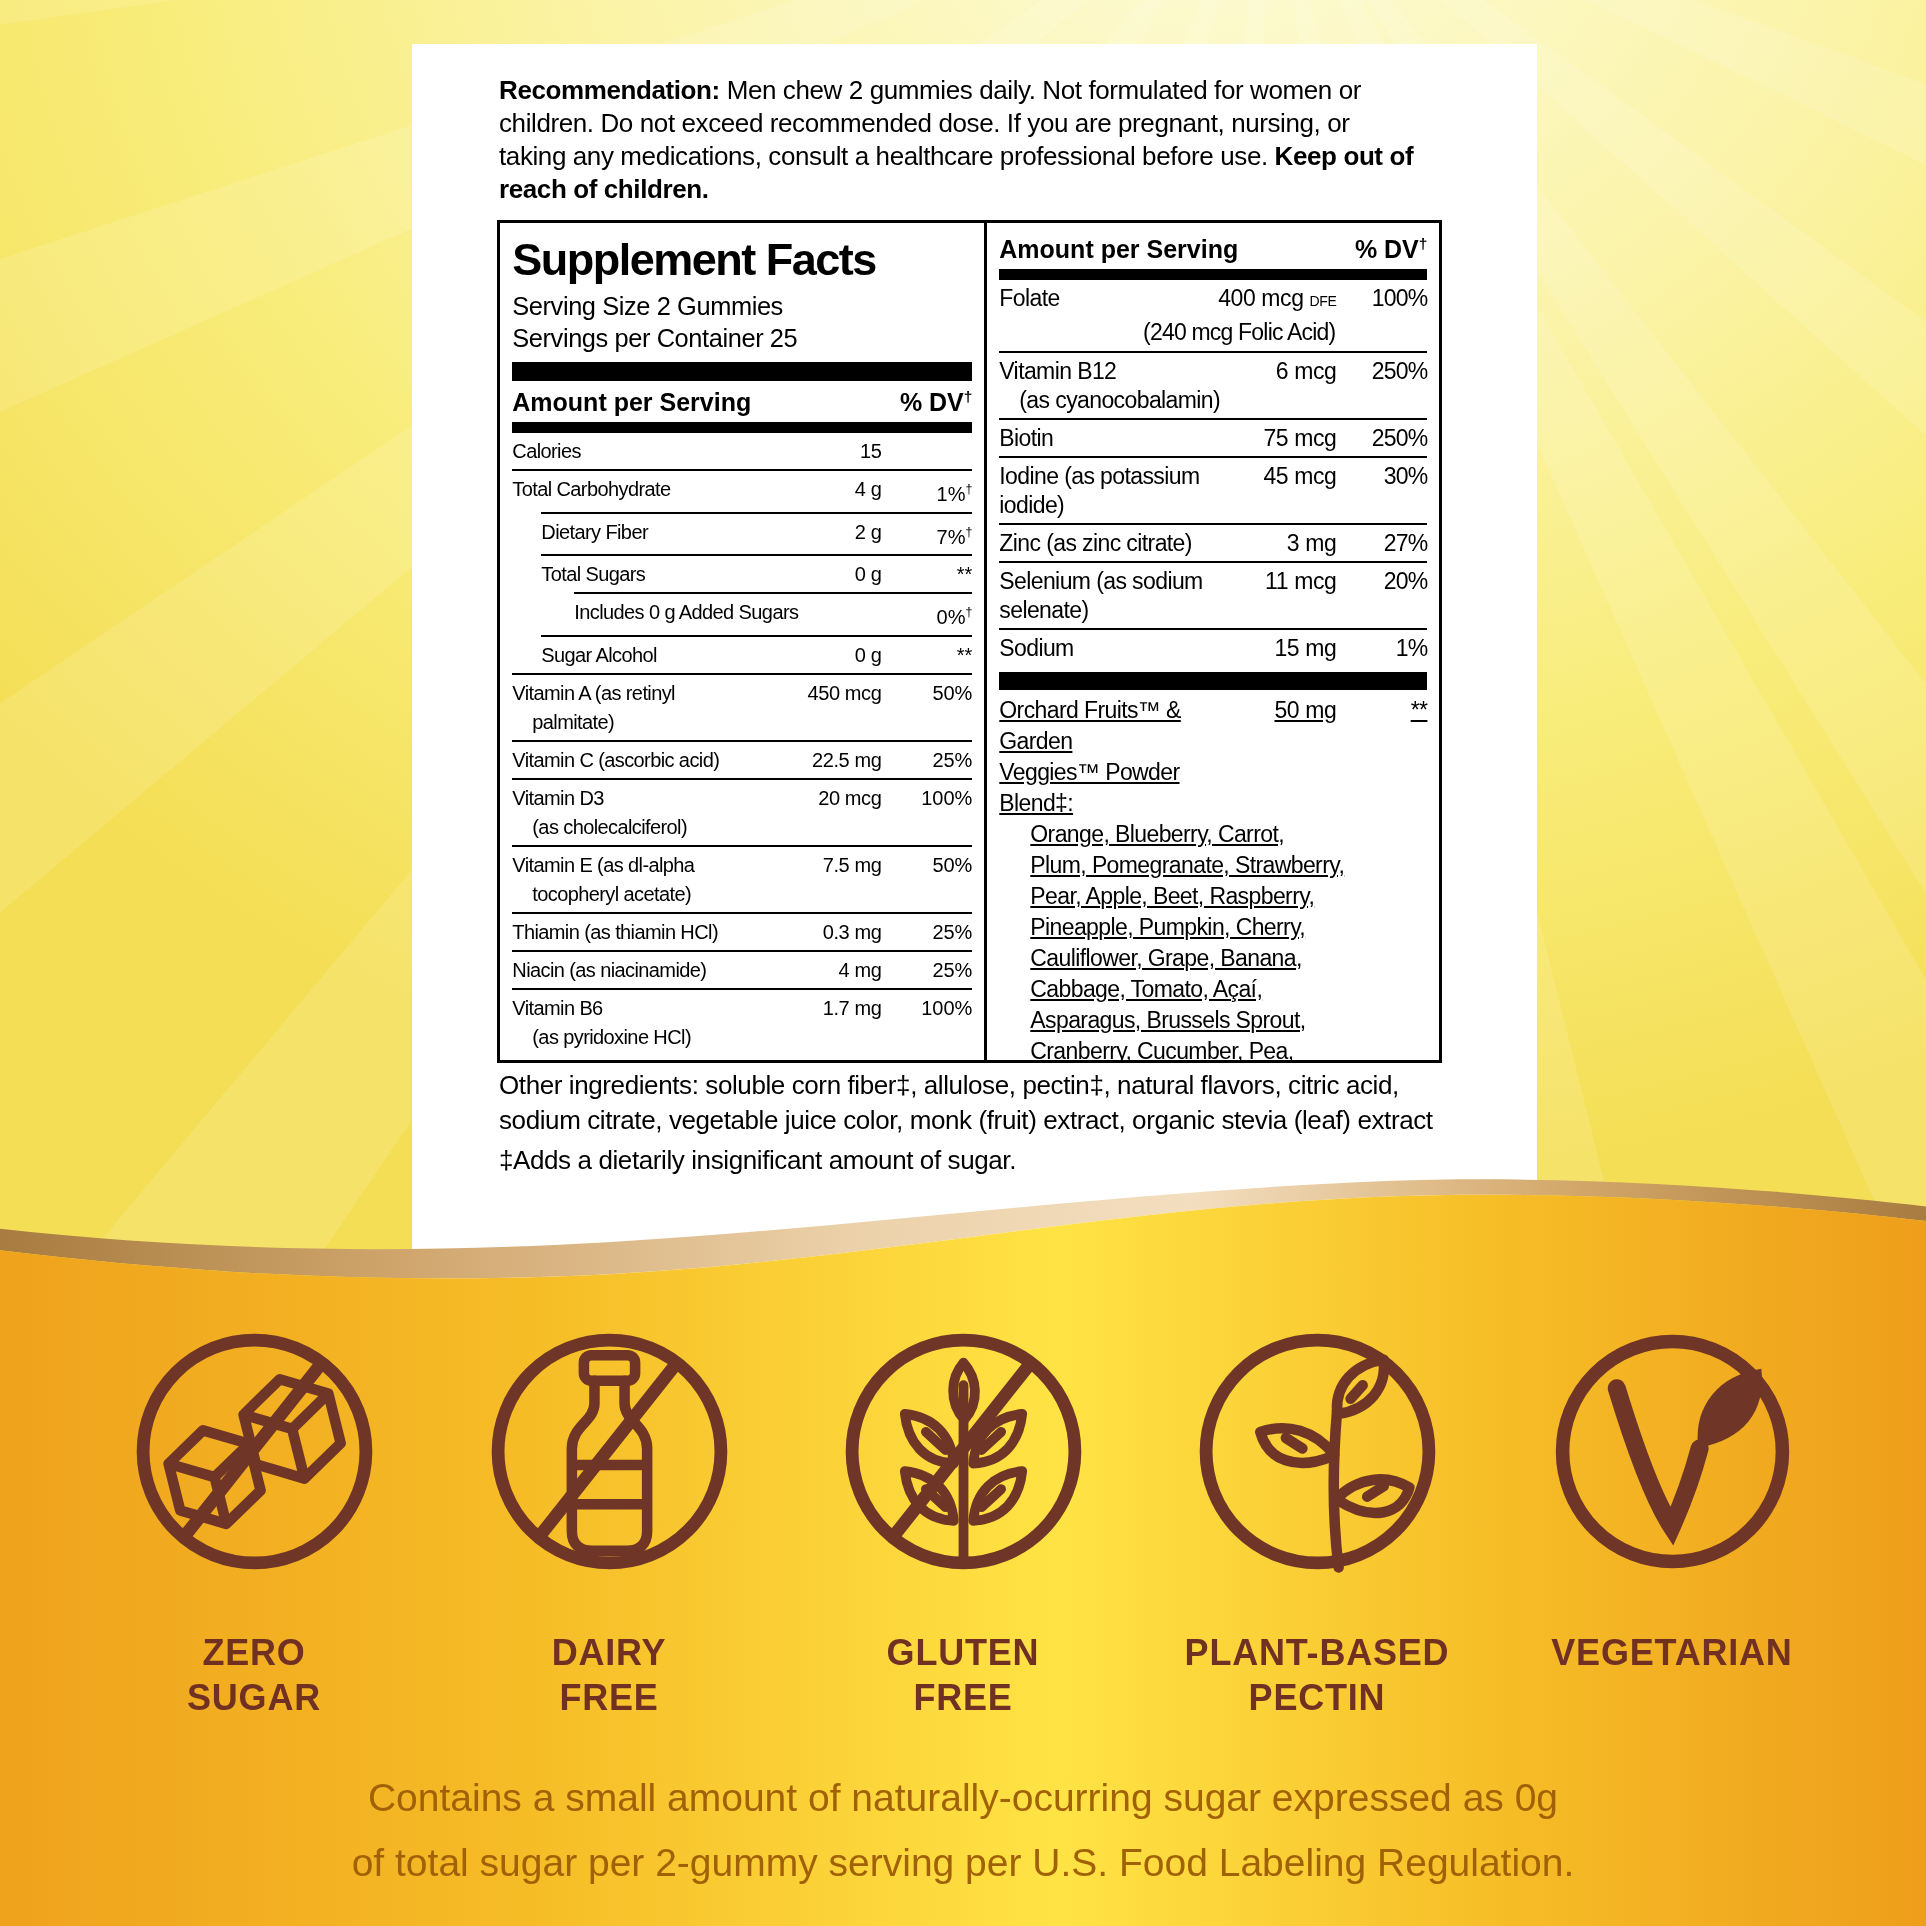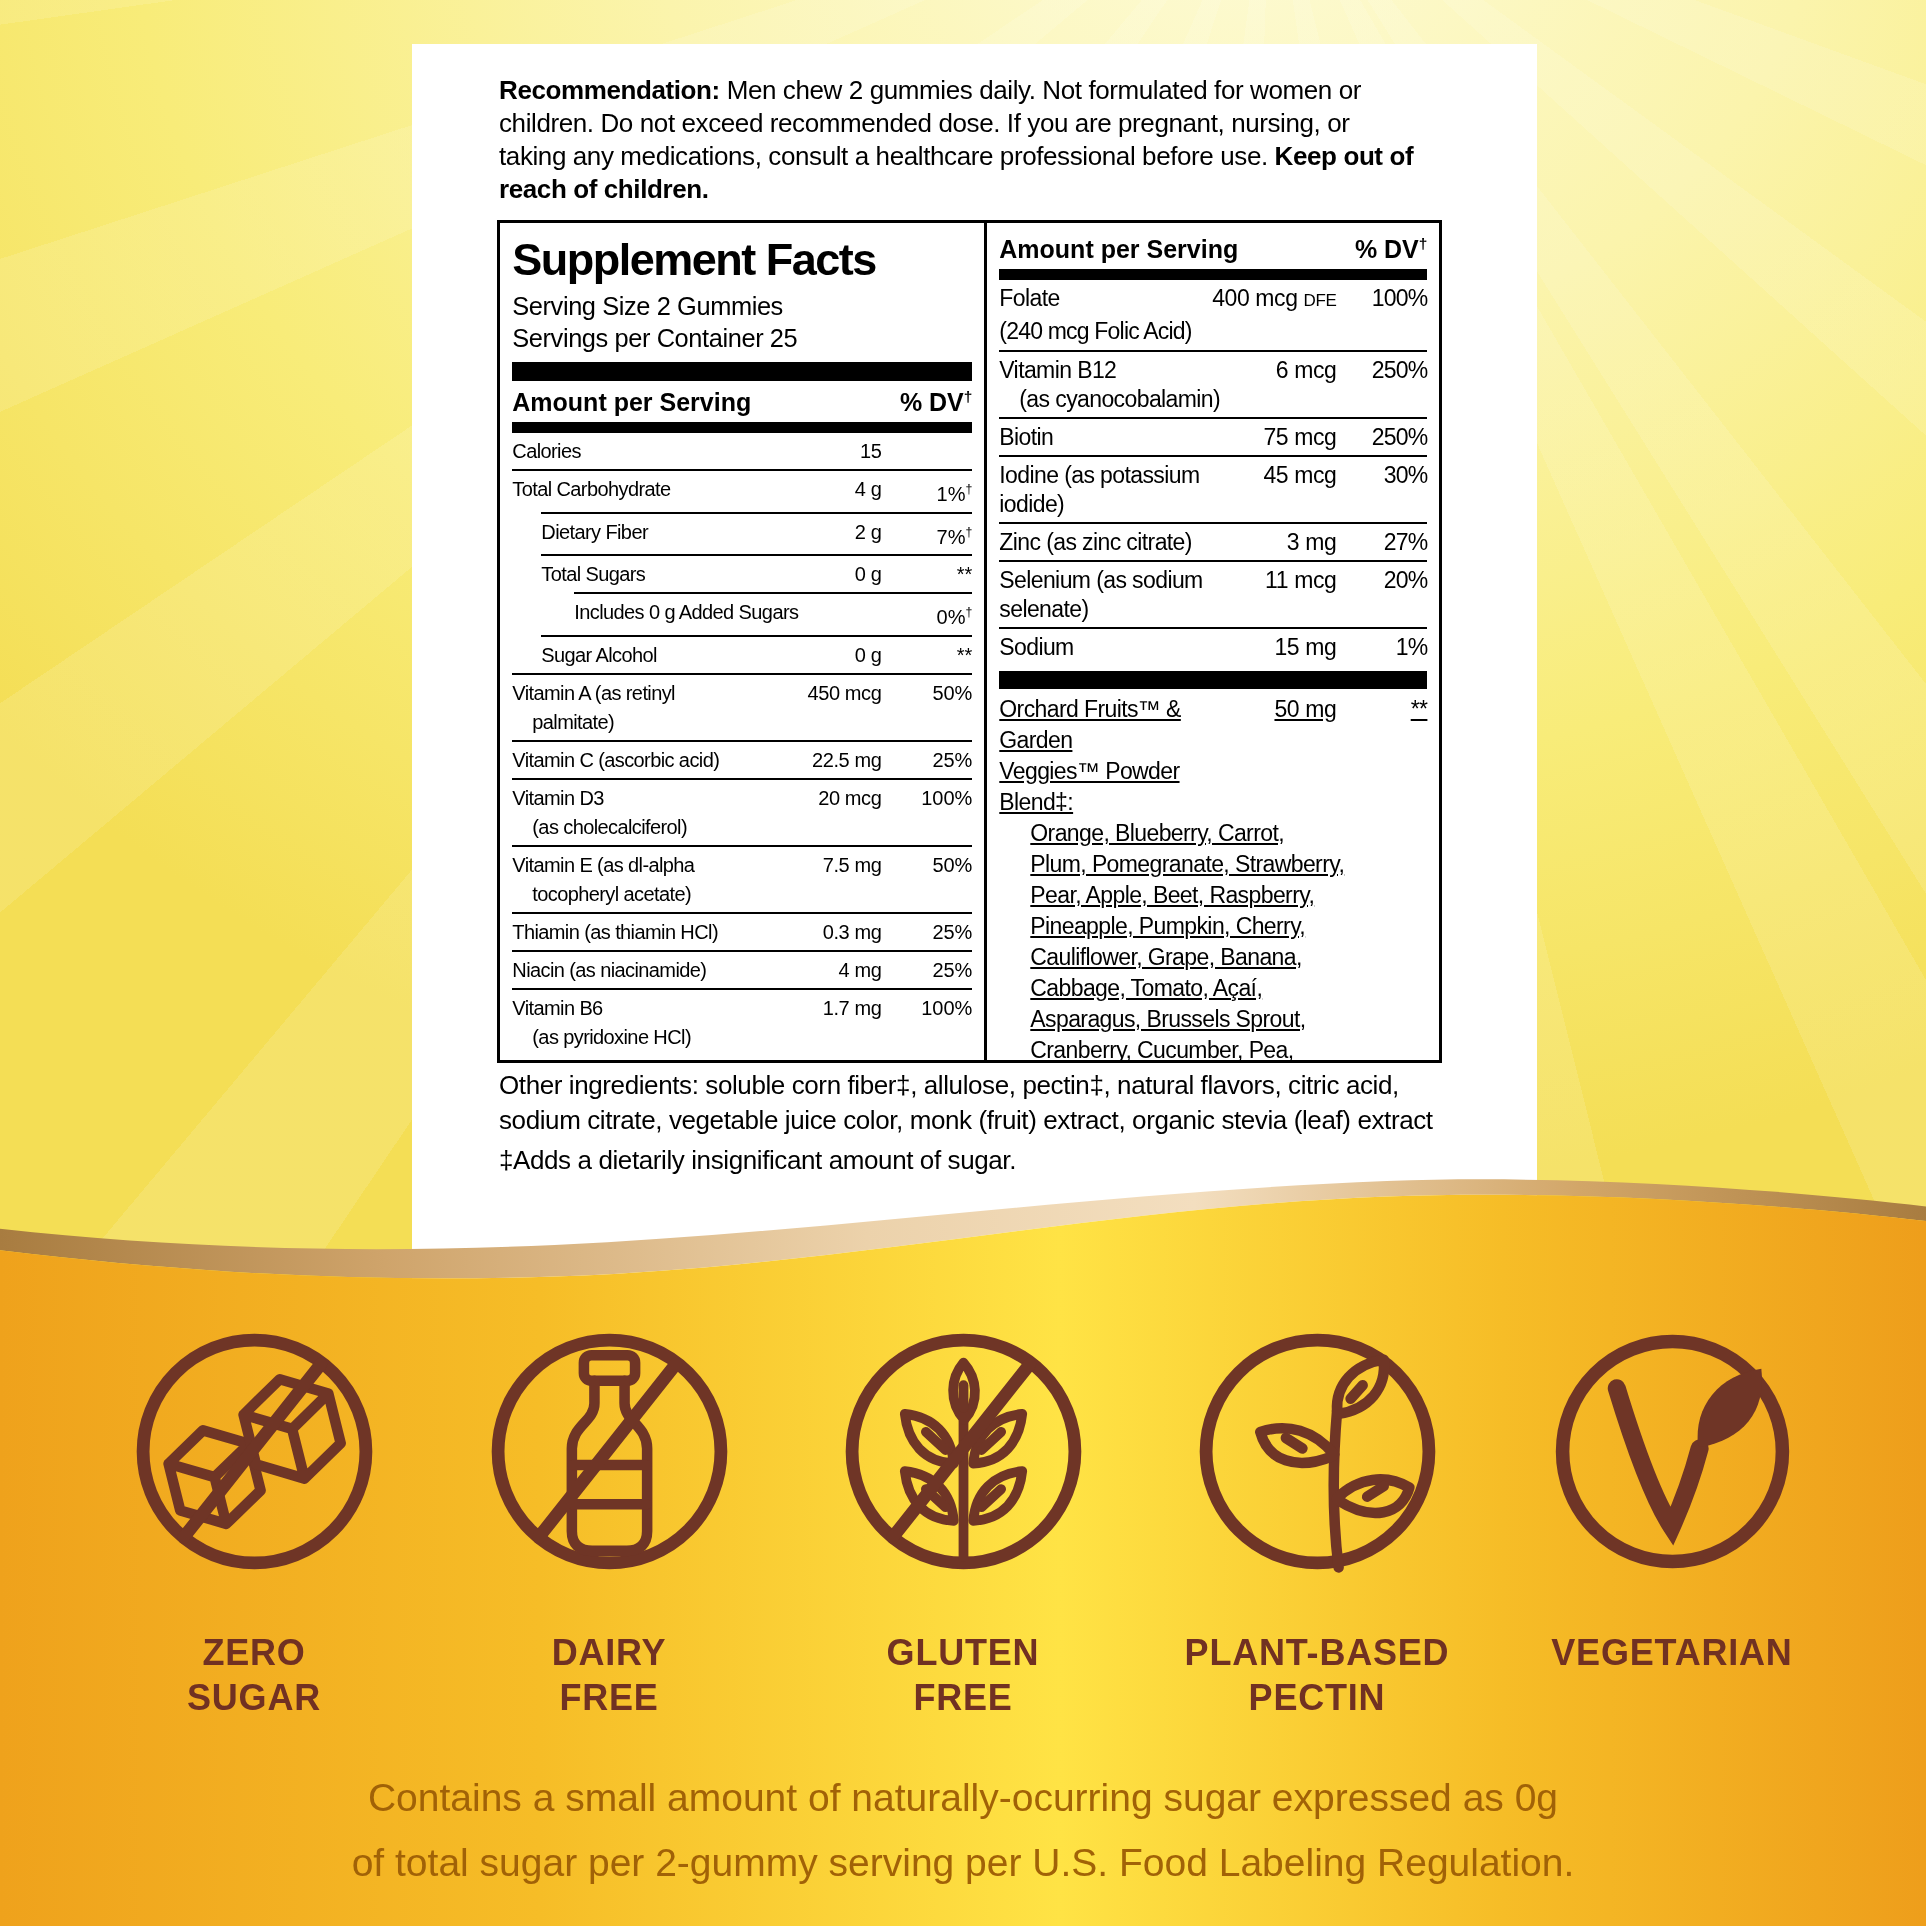--- a/index.html
+++ b/index.html
@@ -35,24 +35,24 @@
        padding:3.9px 0 3.1px;border-top:2.3px solid #000;}
   .fr .row{font-size:23px;letter-spacing:-0.8px;}
   .nb{border-top:none;}
   .nm{flex:1;letter-spacing:-0.6px;}
   .l2{display:block;padding-left:20px;}
   .amt{width:116px;text-align:right;white-space:nowrap;letter-spacing:-0.4px;}
   .fr .amt{width:auto;min-width:92px;margin-left:6.2px;}
   .dv{width:91px;text-align:right;white-space:nowrap;}
   .i1{margin-left:29px;}
   .i2{margin-left:62px;justify-content:flex-end;}
-  .small-unit{font-size:17px;text-align:center;}
+  .small-unit{font-size:14px;text-align:center;}
   .grp{border-top:2.3px solid #000;}
   .grp .row{border-top:none;}
-  .sub{text-align:left;padding:0 92px 4.6px 0;font-size:23px;letter-spacing:-0.8px;}
+  .sub{text-align:right;padding:0 92px 4.6px 0;font-size:23px;letter-spacing:-0.8px;}
   .blend{padding:4.6px 0 6.2px;font-size:23px;line-height:31px;letter-spacing:-0.6px;text-decoration:underline;}
   .brow{display:flex;align-items:flex-start;}
   .bnm{flex:1;}
   .bnm span{display:block;}
   .items span{display:block;padding-left:31px;line-height:31px;}
   
   .other{position:absolute;left:499px;top:1068px;width:959px;margin:0;
          font-size:26px;line-height:35px;letter-spacing:-0.4px;}
   .other .note{display:block;margin-top:4.6px;}
   

